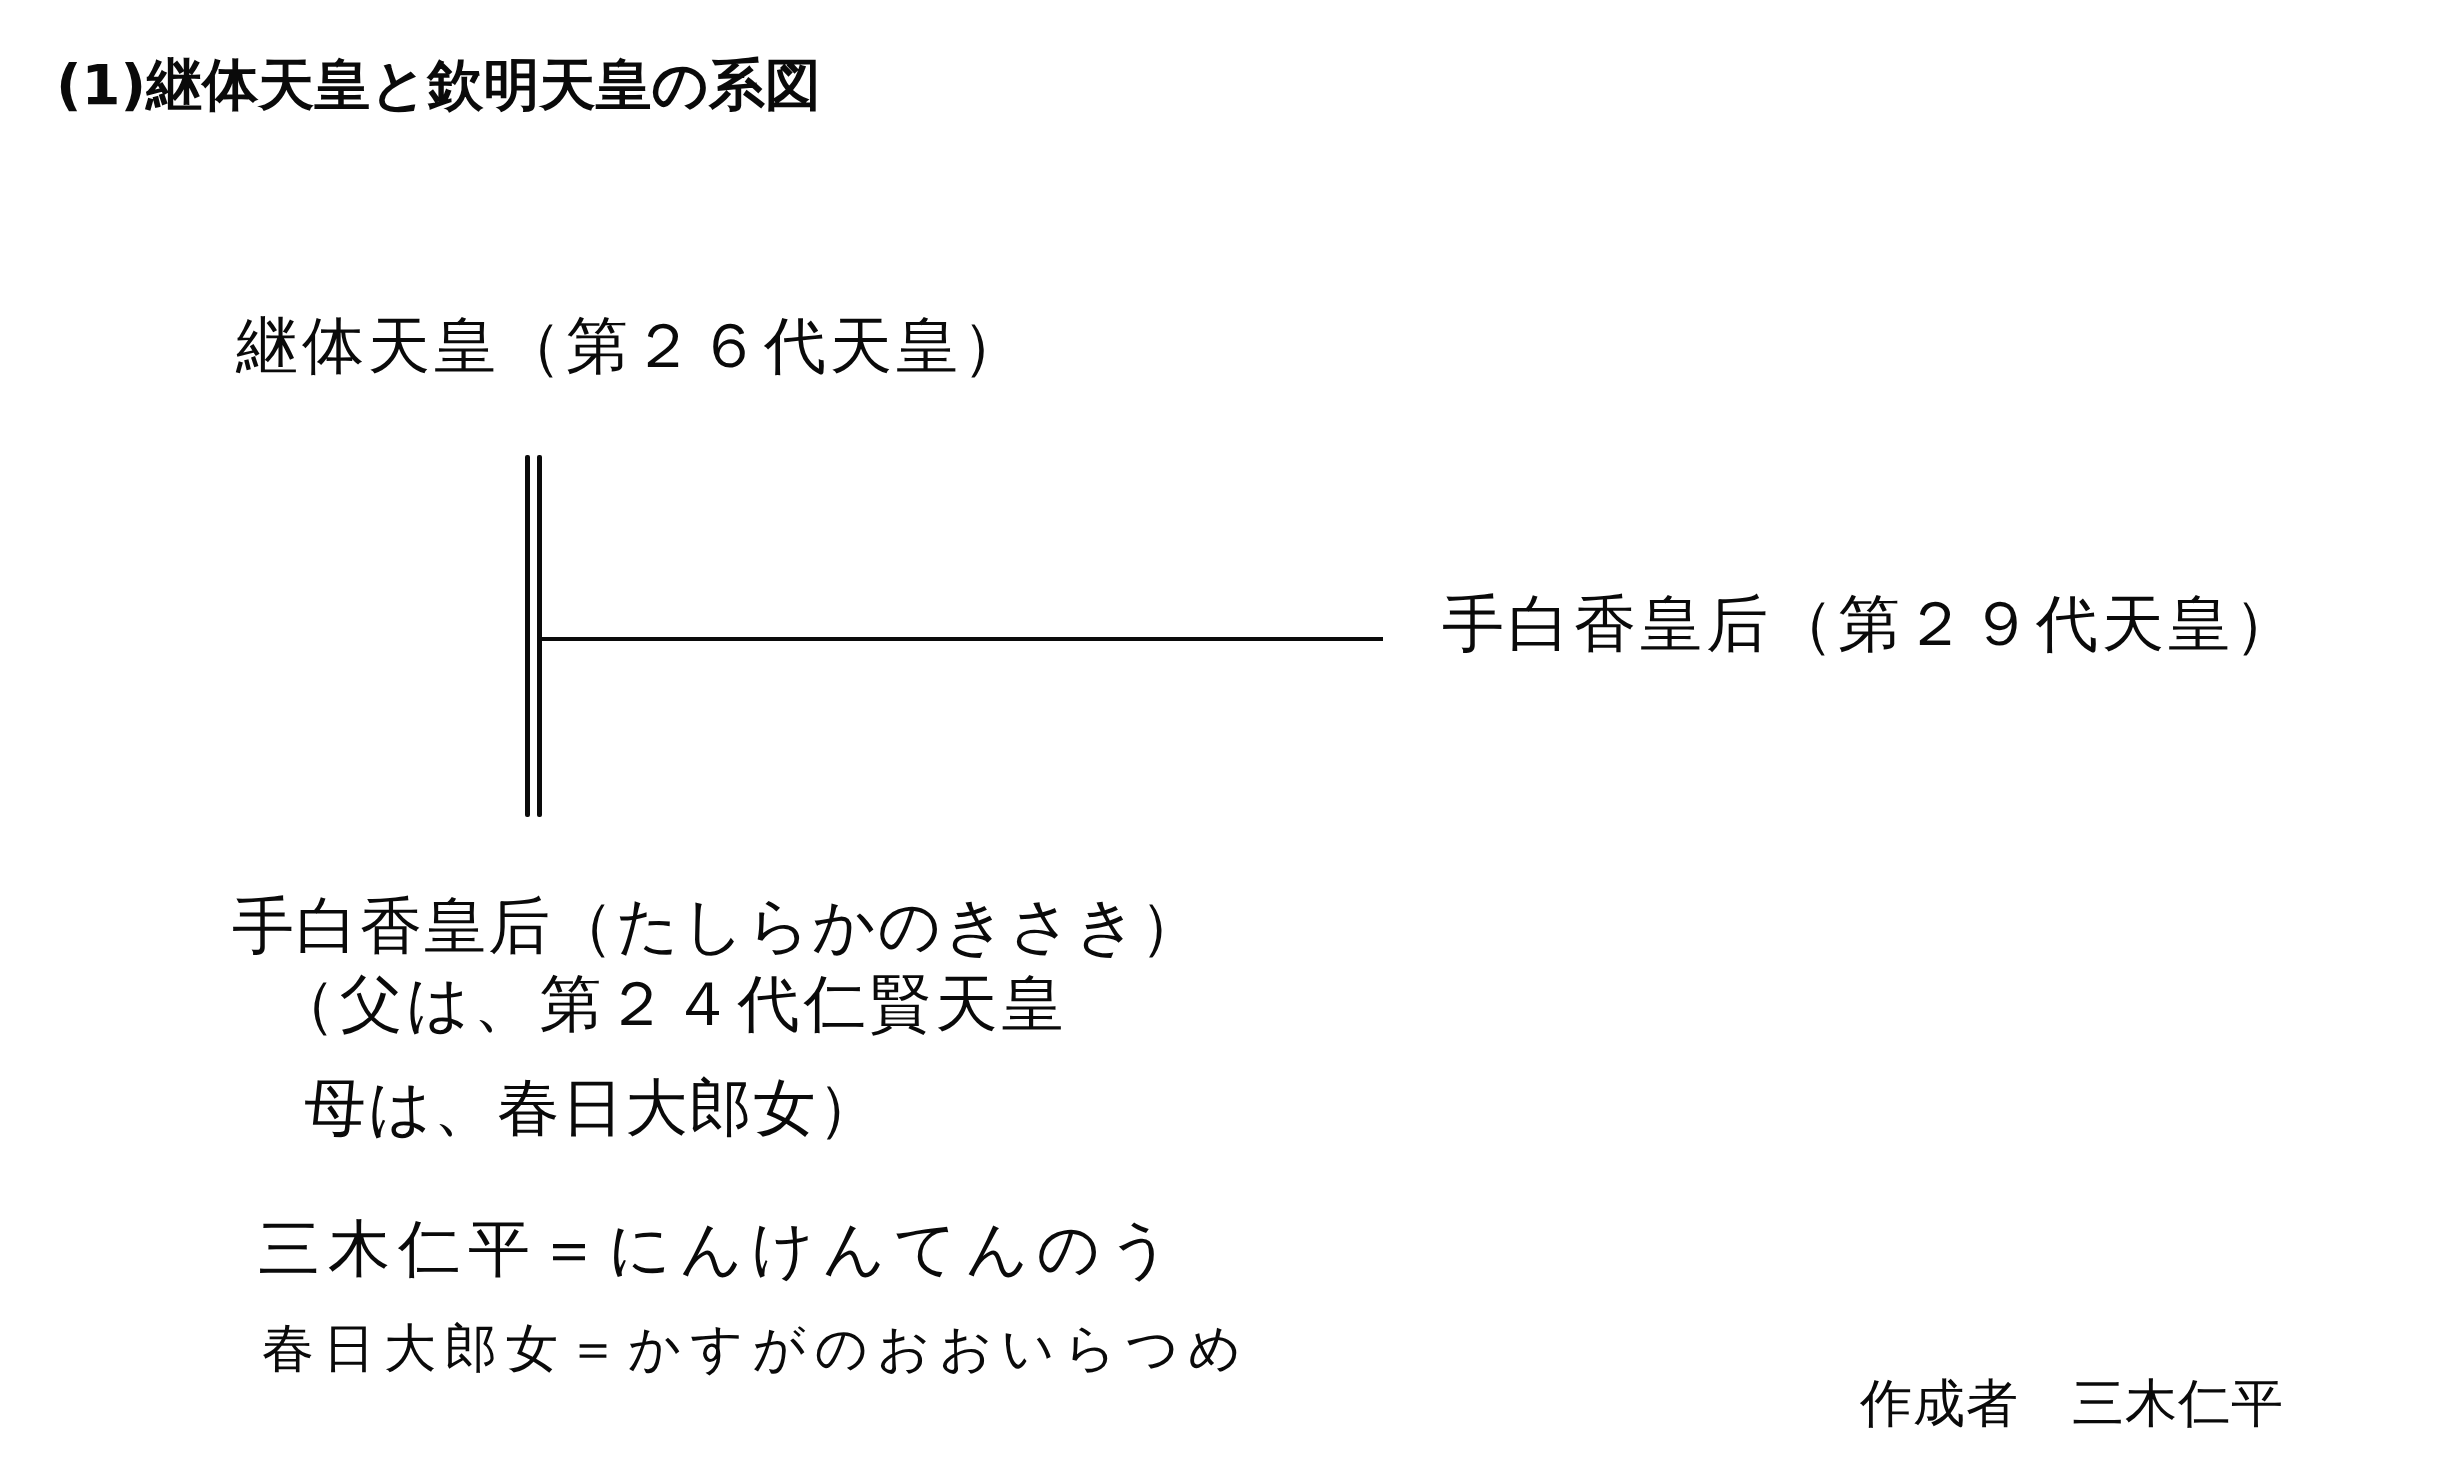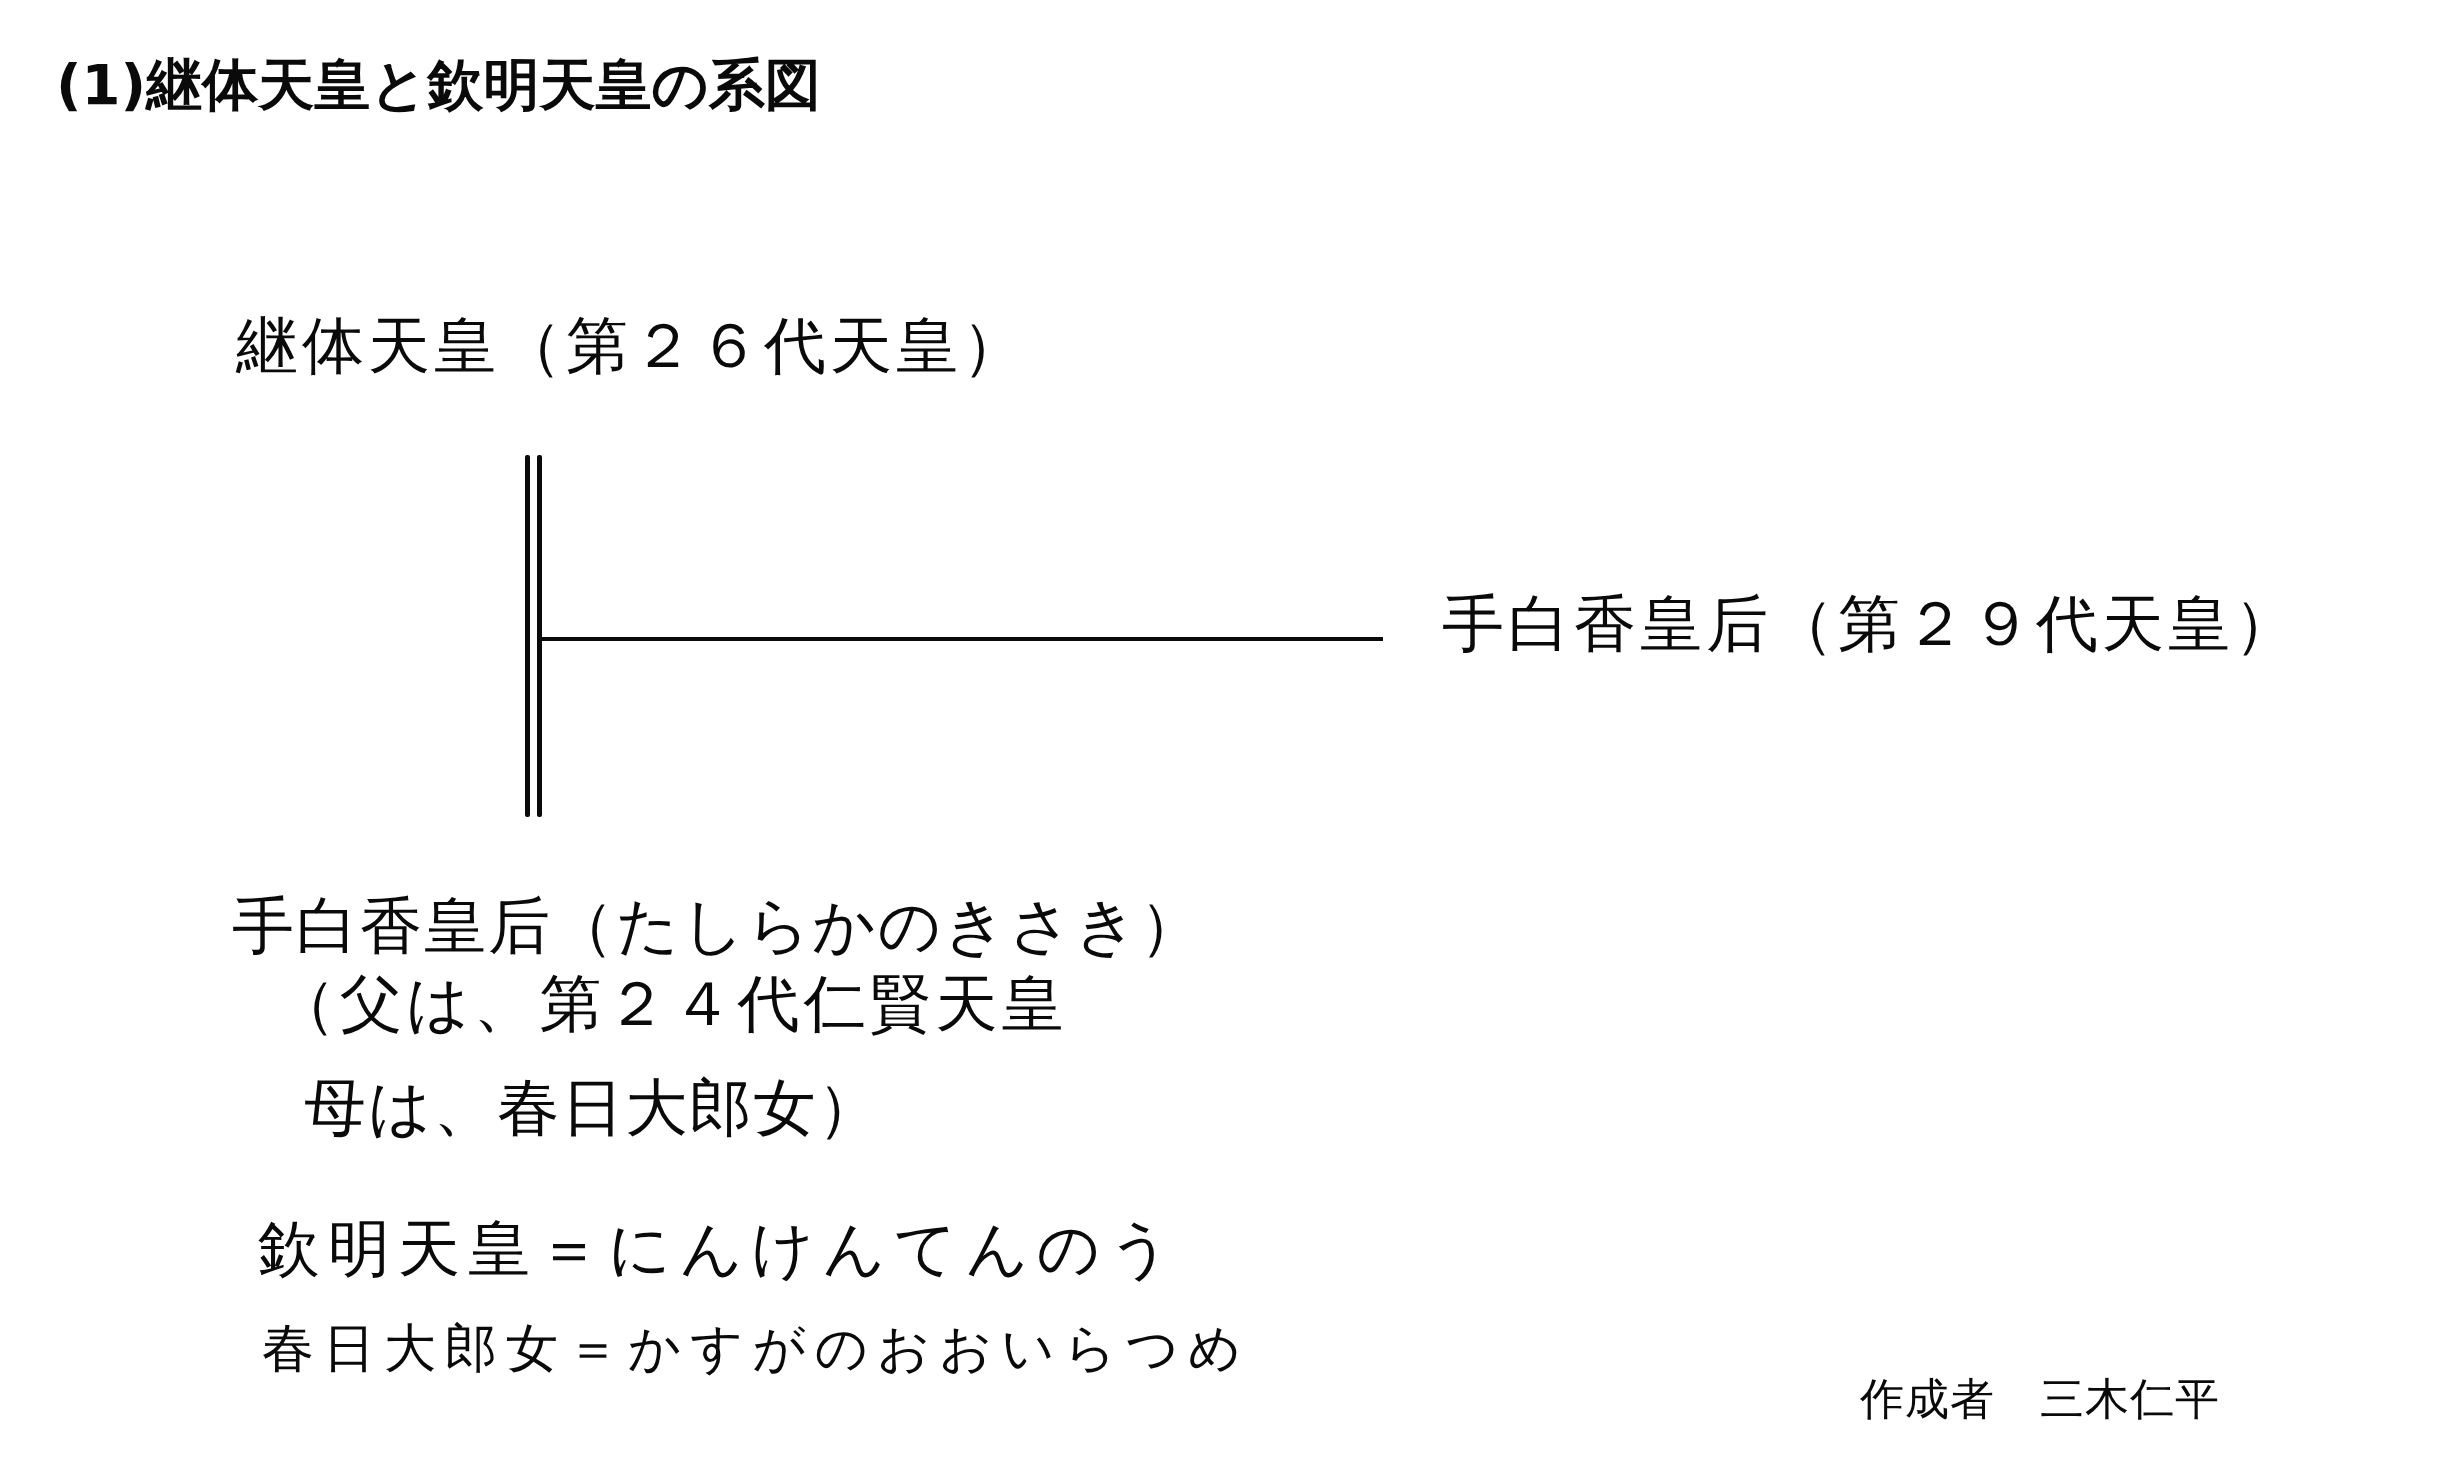--- a/index.html
+++ b/index.html
@@ -32,21 +32,21 @@
     font-size: 62px;
     letter-spacing: 4px;
   }
   .keitai  { left: 190px;  top: 315px; margin-left: 46px; }
   .kinmei  { left: 1442px; top: 593px; }
   .tashi   { left: 232px;  top: 870px; letter-spacing: 2px; margin-top: 25px; }
   .father  { left: 274px;  top: 973px; }
   .mother  { left: 304px;  top: 1077px; letter-spacing: 2px; }
   .note1   { left: 258px;  top: 1218px; font-size: 62px; letter-spacing: 8px; }
   .note2   { left: 262px;  top: 1322px; font-size: 52px; letter-spacing: 9px; }
-  .author  { left: 1860px; top: 1377px; font-size: 44px; letter-spacing: 1px; }
+  .author  { left: 1860px; top: 1377px; font-size: 52px; letter-spacing: 1px; }
 
   .vline {
     position: absolute;
     top: 455px;
     height: 362px;
     width: 5px;
     background: #0a0a0a;
     border-radius: 2px;
   }
   .vline.left  { left: 525px; }
@@ -73,17 +73,17 @@
   <div class="hline"></div>
 
   <div class="txt node kinmei">手白香皇后（第２９代天皇）</div>
 
   <div class="txt node tashi">手白香皇后（たしらかのきさき）</div>
   <div class="txt node father">（父は、第２４代仁賢天皇</div>
   <div class="txt node mother">母は、春日大郎女）</div>
 </div>
 
 <div>
-  <div class="txt note1">欽明天皇＝にんけんてんのう</div>
+  <div class="txt note1">三木仁平＝にんけんてんのう</div>
   <div class="txt note2">春日大郎女＝かすがのおおいらつめ</div>
 </div>
 
 <div class="txt author">作成者　三木仁平</div>
 
 </body></html>

